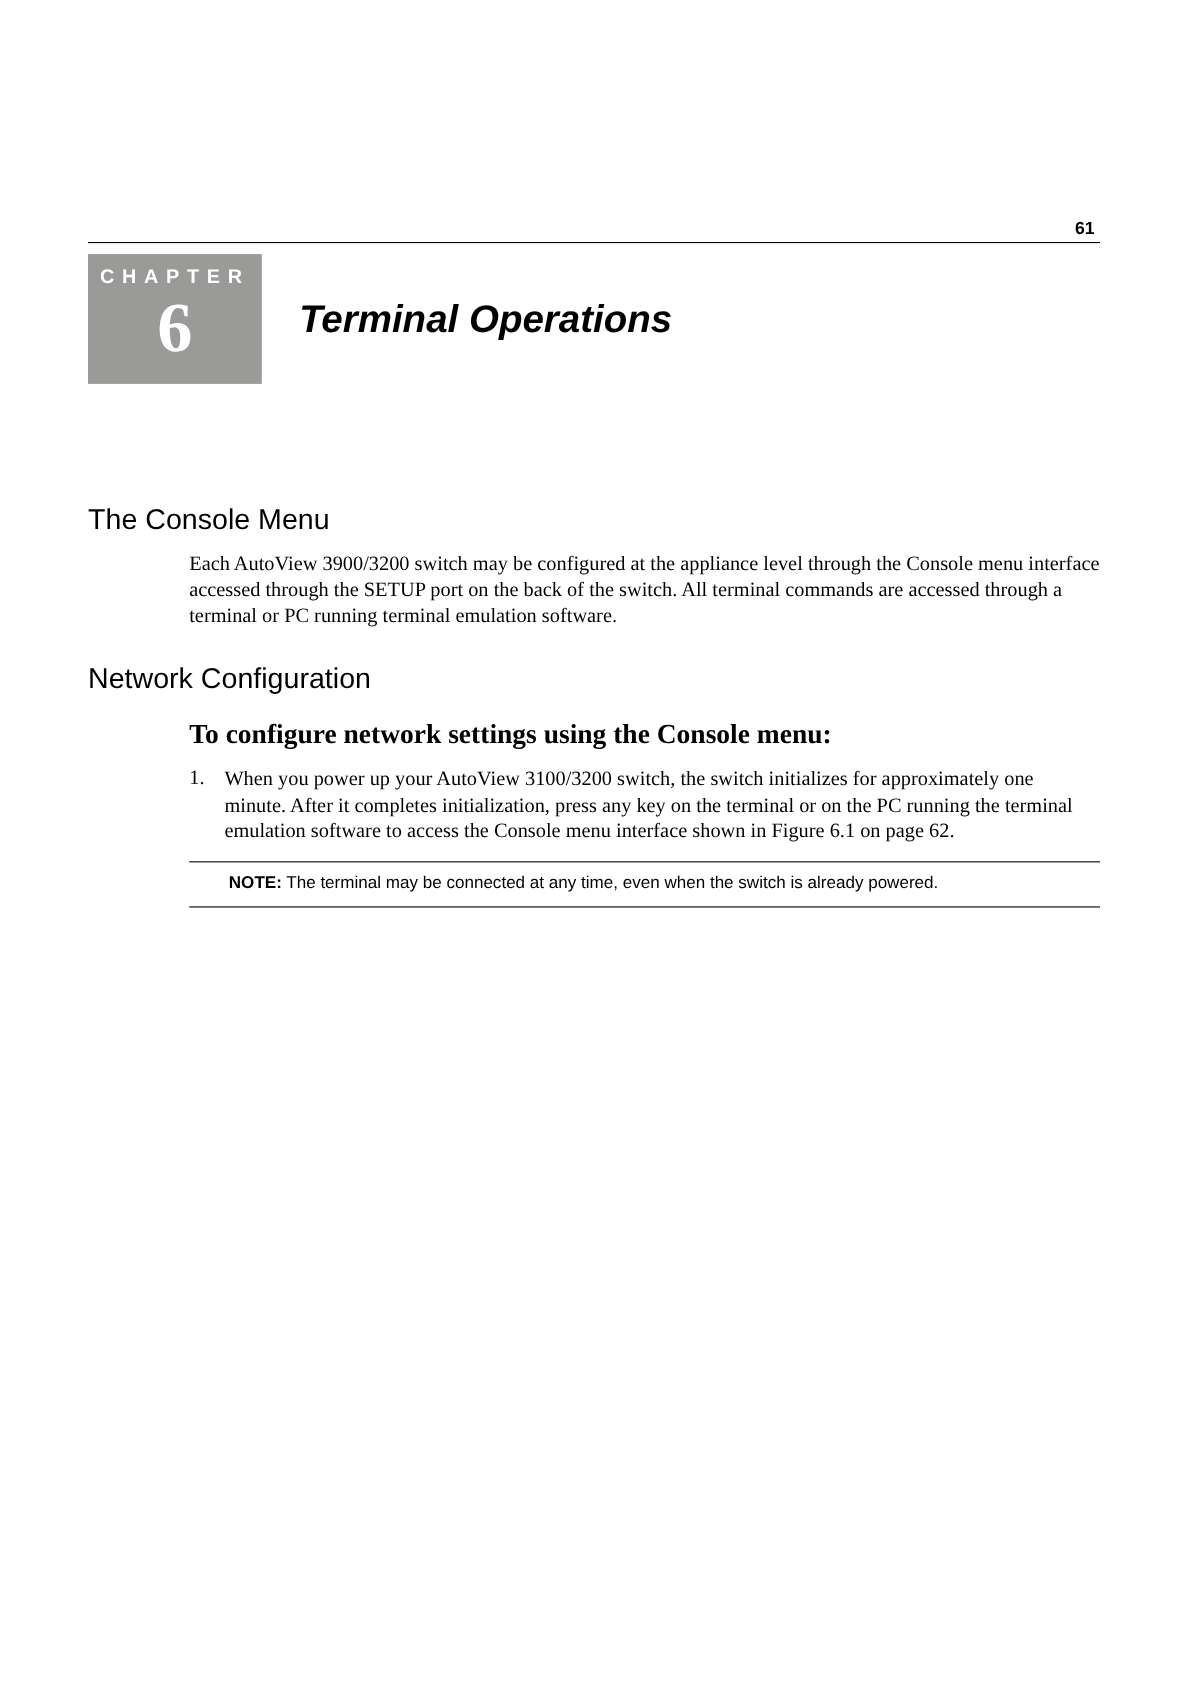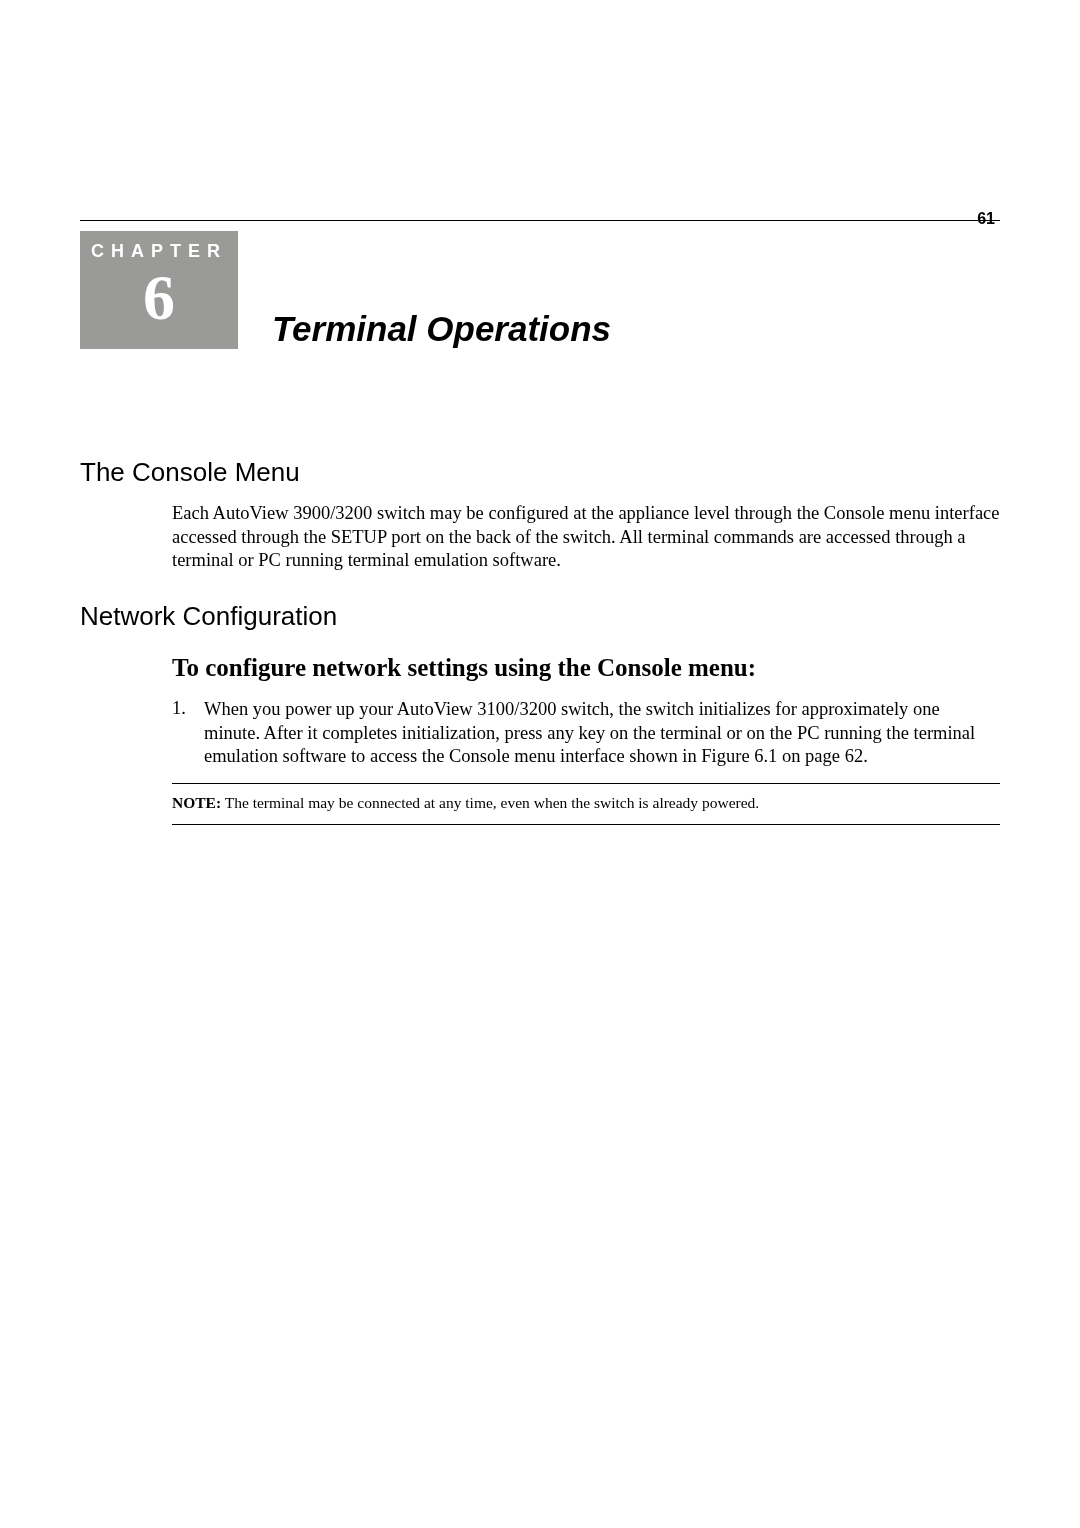--- a/index.html
+++ b/index.html
@@ -13,35 +13,35 @@
       background: #ffffff;
       font-family: Georgia, 'Times New Roman', serif;
       color: #000;
       position: relative;
     }
     .page-container {
       padding: 210px 80px 0 80px;
     }
     .page-number {
       position: absolute;
-      top: 210px;
+      top: 200px;
       right: 85px;
       font-family: Arial, Helvetica, sans-serif;
       font-weight: bold;
       font-size: 16px;
     }
     .divider-line {
       border: none;
       border-top: 1.5px solid #000;
       margin-top: 10px;
       margin-bottom: 0;
     }
     .chapter-row {
       display: flex;
-      align-items: flex-end;
+      align-items: flex-start;
       margin-top: 10px;
     }
     .chapter-block {
       width: 158px;
       height: 118px;
       background: #9a9a99;
       color: #ffffff;
       display: flex;
       flex-direction: column;
       align-items: center;
@@ -114,24 +114,25 @@
     }
     .note-wrapper {
       margin-left: 92px;
       margin-top: 14px;
     }
     .note-rule {
       border: none;
       border-top: 1.5px solid #000;
     }
     .note-text {
-      font-family: Liberation Serif, serif;
+      font-family: Liberation Sans, sans-serif;
       font-size: 15.5px;
       line-height: 1.4;
       padding: 8px 0 10px 0;
+      margin-left: 36px;
     }
     .note-label {
       font-weight: bold;
     }
   </style>
 </head>
 <body>
 
 <div class="page-container">
 

